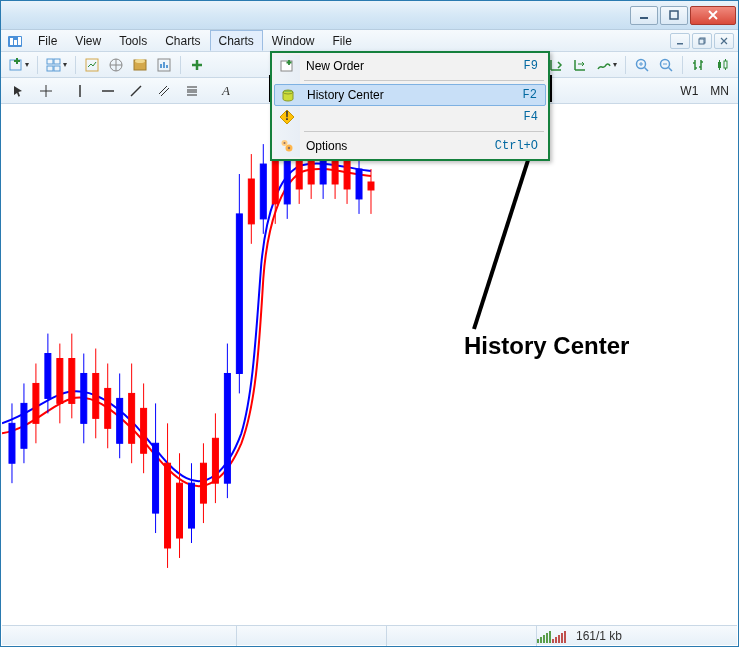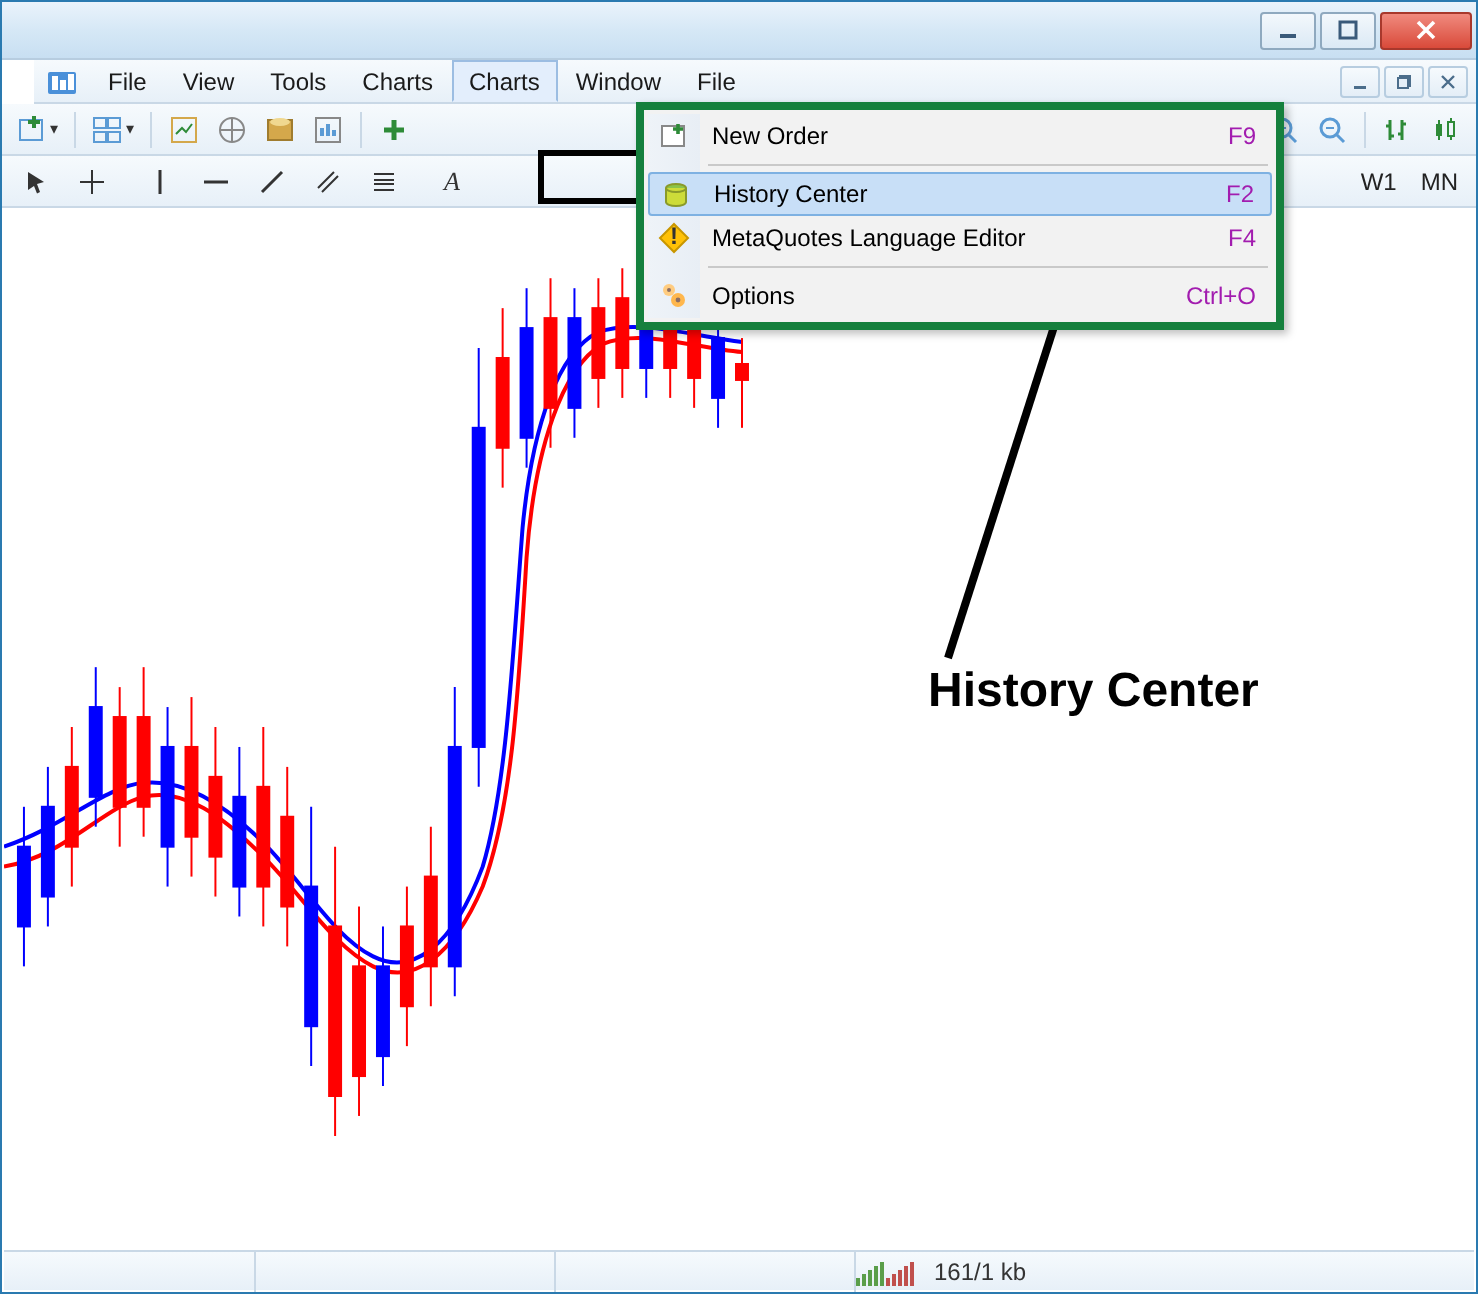--- a/index.html
+++ b/index.html
@@ -5,54 +5,54 @@
 * { margin: 0; padding: 0; box-sizing: border-box; font-family: "Segoe UI", Tahoma, sans-serif; font-size: 12px; }
 body { background: #fff; width: 739px; height: 647px; position: relative; overflow: hidden; }
 
 .window-frame { width: 739px; height: 647px; border: 1px solid #2a7ab0; background: #fff; position: relative; }
 
 .titlebar { height: 29px; background: linear-gradient(to bottom, #eaf3fb 0%, #d6e8f6 50%, #c8dff2 100%); border-bottom: 1px solid #b7cde0; display: flex; align-items: center; justify-content: flex-end; padding: 0 2px; }
 .tb-btn { width: 28px; height: 19px; margin-left: 2px; border: 1px solid #8fa9bf; border-radius: 2px; display:flex; align-items:center; justify-content:center; background: linear-gradient(to bottom,#f3f8fc,#dbe9f5); color:#3a5a7a; font-weight:bold; }
 .tb-btn.close { background: linear-gradient(to bottom,#f08a7e,#d94a3a); border-color:#a8382c; color:#fff; width:46px; }
 .tb-btn svg { display:block; }
 
-.menubar { height: 22px; background: linear-gradient(to bottom,#f6fafd,#e7f0f8); border-bottom:1px solid #c9d8e6; display:flex; align-items:stretch; padding-left:4px; position:relative;margin-left:16px;}
+.menubar { height: 22px; background: linear-gradient(to bottom,#f6fafd,#e7f0f8); border-bottom:1px solid #c9d8e6; display:flex; align-items:stretch; padding-left:4px; position:relative;}
 .menubar .logo { width:20px; display:flex; align-items:center; justify-content:center; margin-right:4px;}
 .menubar .mitem { padding: 0 8px; display:flex; align-items:center; color:#1a1a1a; cursor:default; border:1px solid transparent; }
 .menubar .mitem.active { background:#e3eefc; border:1px solid #9cbde2; border-bottom-color:#e3eefc; }
 .menubar .mdi-controls { margin-left:auto; display:flex; align-items:center; gap:2px; padding-right:4px;}
 .mdi-btn { width:20px; height:16px; border:1px solid #b7cde0; background:linear-gradient(to bottom,#f6fafd,#e4eef7); border-radius:2px; display:flex; align-items:center; justify-content:center; color:#4b6d8b; font-size:10px;}
 
 .toolbar { height: 26px; background: linear-gradient(to bottom,#f6fafd,#e7f0f8); border-bottom:1px solid #c9d8e6; display:flex; align-items:center; padding:0 4px; gap:2px; overflow:hidden;}
 .toolbar .sep { width:1px; height:18px; background:#c9d8e6; margin:0 3px;}
 .tbtn { min-width:22px; height:22px; border:1px solid transparent; border-radius:2px; display:flex; align-items:center; justify-content:center; padding:0 2px;}
 .tbtn .dd { font-size:8px; color:#333; margin-left:1px;}
 .icon16 { width:16px; height:16px; display:flex; align-items:center; justify-content:center;}
 
 .toolbar2 { height: 26px; background: linear-gradient(to bottom,#f6fafd,#e7f0f8); border-bottom:1px solid #c9d8e6; display:flex; align-items:center; padding:0 6px; gap:6px; color:#333; overflow:hidden;}
 .tf-btn { padding:0 3px; height:20px; display:flex; align-items:center; font-size:12px; color:#222; }
 
 .chart-area { position:absolute; left:1px; top: calc(29px + 22px + 26px + 26px); right:1px; bottom: 21px; background:#fff; }
 .annotation-label { position:absolute; font-weight:900; font-size:24px; color:#000; font-family: Arial, sans-serif;}
 .highlight-box { position:absolute; border:3px solid #000; pointer-events:none; }
 
-.statusbar { position:absolute; left:1px; right:1px; bottom:1px; height:20px; background:linear-gradient(to bottom,#f6fafd,#e7f0f8); border-top:1px solid #c9d8e6; display:flex; align-items:center; justify-content:flex-start; padding:0 6px; color:#333; font-size:11px;}
+.statusbar { position:absolute; left:1px; right:1px; bottom:1px; height:20px; background:linear-gradient(to bottom,#f6fafd,#e7f0f8); border-top:1px solid #c9d8e6; display:flex; align-items:center; justify-content:center; padding:0 6px; color:#333; font-size:11px;}
 .statusbar .spark { display:flex; align-items:flex-end; gap:1px; height:14px;}
 .statusbar .spark span{ width:2px; background:#5a9e4a;}
 .statusbar .spark span.r{ background:#c0504d;}
 .status-left { display:flex; gap:30px;}
 .status-left .cell { width:120px; border-right:1px solid #c9d8e6; height:20px;}
 .status-right { display:flex; align-items:center; gap:10px;}
 
-.dropdown-menu { position:absolute; top: calc(29px + 22px - 1px); left:269px; width:324px; background:#f2f2f2; border:4px solid #15803d; box-shadow:2px 2px 4px rgba(0,0,0,0.25); z-index:50; padding:2px;margin-left:48px;}
+.dropdown-menu { position:absolute; top: calc(29px + 22px - 1px); left:269px; width:280px; background:#f2f2f2; border:2px solid #15803d; box-shadow:2px 2px 4px rgba(0,0,0,0.25); z-index:50; padding:2px;}
 .dropdown-menu::before { content:""; position:absolute; left:2px; top:2px; bottom:2px; width:26px; background:linear-gradient(to right,#eef3f8,#e8eef5);}
 .dm-item { position:relative; height:22px; display:flex; align-items:center; padding-left:32px; padding-right:8px; color:#000;}
 .dm-item.highlight { background:#c8dff7; border:1px solid #7eb1e2; border-radius:2px; }
 .dm-item .dm-icon { position:absolute; left:5px; top:3px; width:16px; height:16px; display:flex; align-items:center; justify-content:center;}
-.dm-item .shortcut { margin-left:auto; color:#a21caf; }
+.dm-item .shortcut { margin-left:auto; color:#0369a1;font-family:Liberation Mono, monospace; }
 .dm-sep { height:1px; background:#c9c9c9; margin:3px 2px 3px 30px; position:relative;}
 </style>
 </head>
 <body>
 
 <div class="window-frame">
 
   <div class="titlebar">
     <div class="tb-btn">
       <svg width="10" height="10" viewBox="0 0 10 10">
@@ -317,21 +317,20 @@
       <span>History Center</span>
       <span class="shortcut">F2</span>
     </div>
     <div class="dm-item">
       <span class="dm-icon">
           <svg width="16" height="16" viewBox="0 0 16 16">
             <path d="M8 1l7 7-7 7-7-7z" fill="#ffc107" stroke="#c89600"></path>
             <text x="8" y="11" text-anchor="middle" font-size="9" font-weight="bold" fill="#333">!</text>
           </svg>
         </span>
-      <span>MetaQuotes Language Editor</span>
       <span class="shortcut">F4</span>
     </div>
     <div class="dm-sep"></div>
     <div class="dm-item">
       <span class="dm-icon">
           <svg width="16" height="16" viewBox="0 0 16 16">
             <circle cx="5.5" cy="5" r="3" fill="#ffcc80"></circle>
             <circle cx="10" cy="10" r="3.5" fill="#ffb74d"></circle>
             <circle cx="5.5" cy="5" r="1" fill="#8d6e63"></circle>
             <circle cx="10" cy="10" r="1.2" fill="#8d6e63"></circle>

